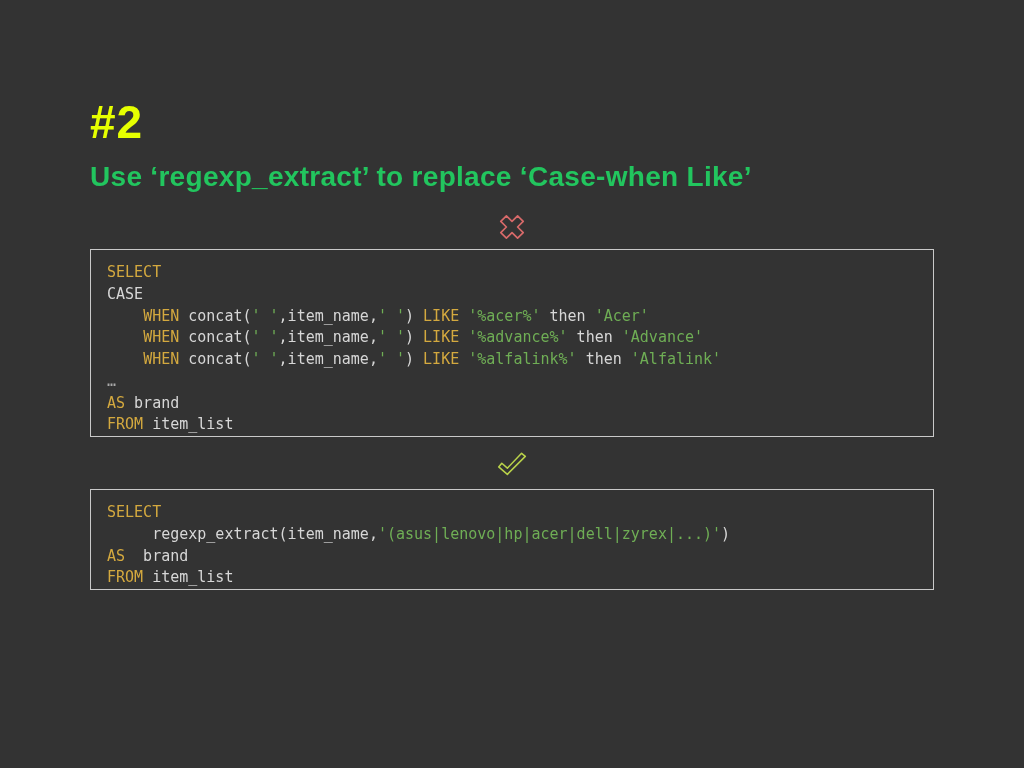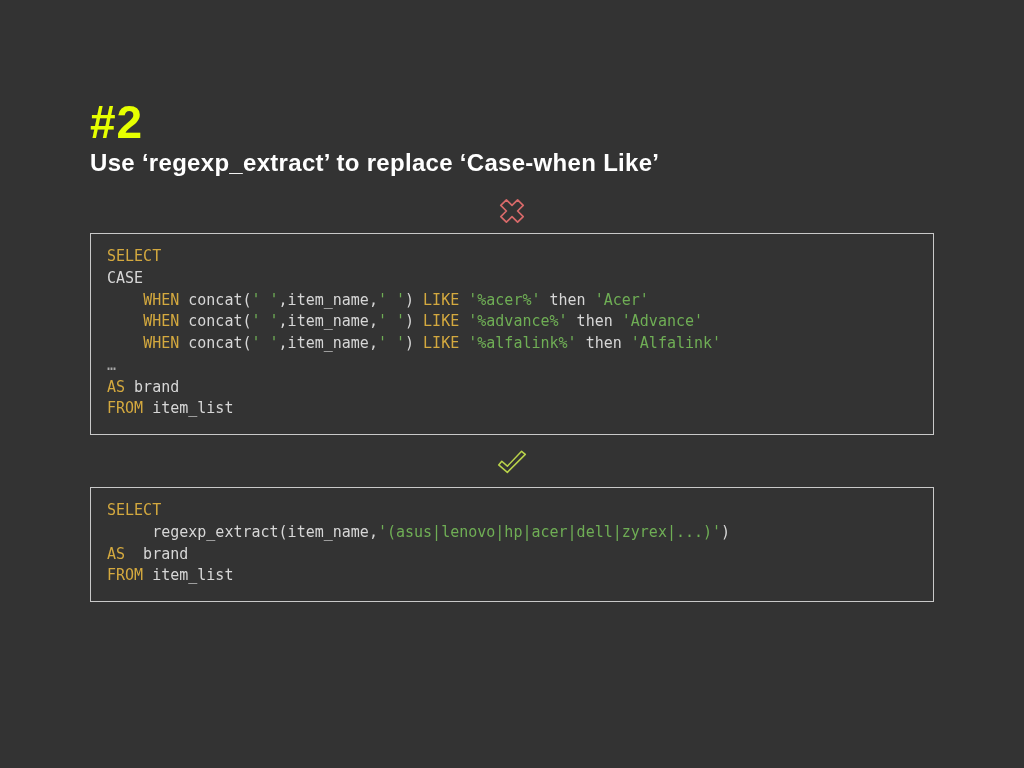--- a/index.html
+++ b/index.html
@@ -17,36 +17,36 @@
     color: #eaeaea;
   }
   .tip-number {
     font-size: 46px;
     font-weight: 800;
     color: #e6ff00;
     letter-spacing: 1px;
     margin: 0;
   }
   .tip-title {
-    font-size: 24px;
+    font-size: 28px;
     font-weight: 600;
-    color: #ffffff;
-    margin: 0 0 20px 0;
+    color: #22c55e;
+    margin: 12px 0 20px 0;
     letter-spacing: 0.3px;
     font-family: "Helvetica Neue Condensed", "Arial Narrow", Arial, sans-serif;
     font-stretch: condensed;
   }
   .icon-row {
     display: flex;
     justify-content: center;
     margin: 6px 0 8px 0;
   }
   .code-block {
     border: 1px solid #c9c9c9;
-    padding: 12px 16px 14px 16px;
+    padding: 12px 16px 0 16px;
     font-family: "Consolas", "Menlo", monospace;
     font-size: 15px;
     line-height: 1.45;
     color: #d7d7d7;
     white-space: pre;
     margin: 6px 0 14px 0;
   }
   .code-block .kw   { color: #d4a93f; }   
   .code-block .fn   { color: #d7d7d7; }   
   .code-block .str  { color: #6fae55; }   

